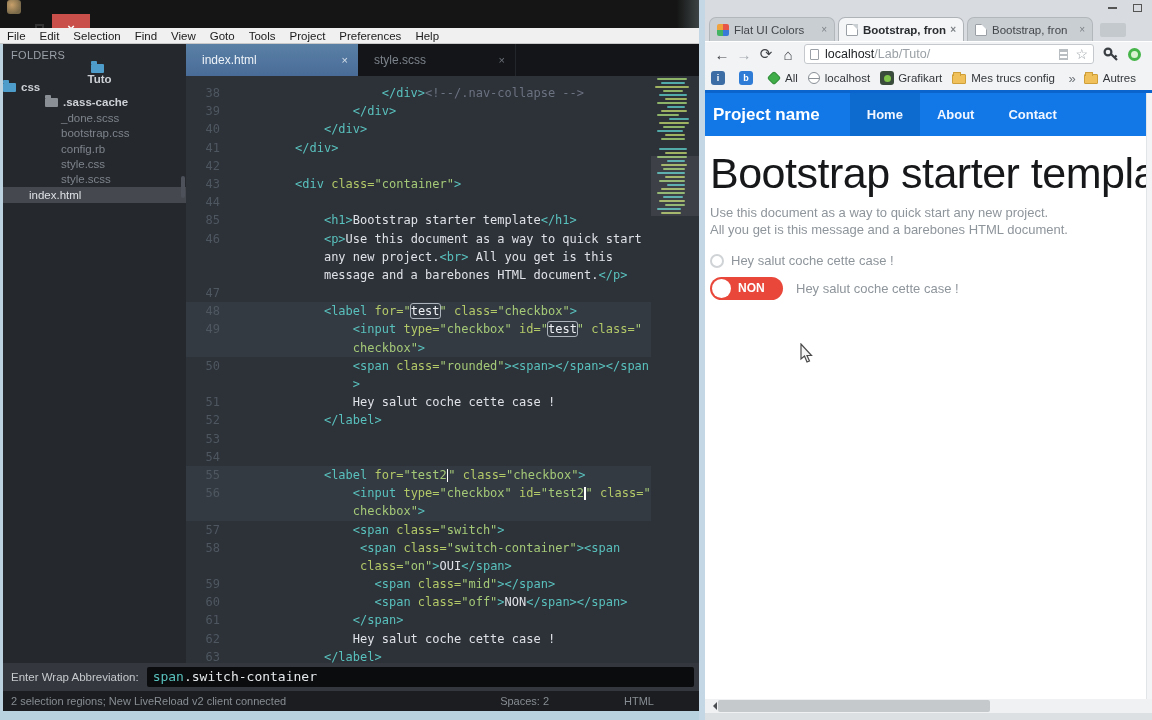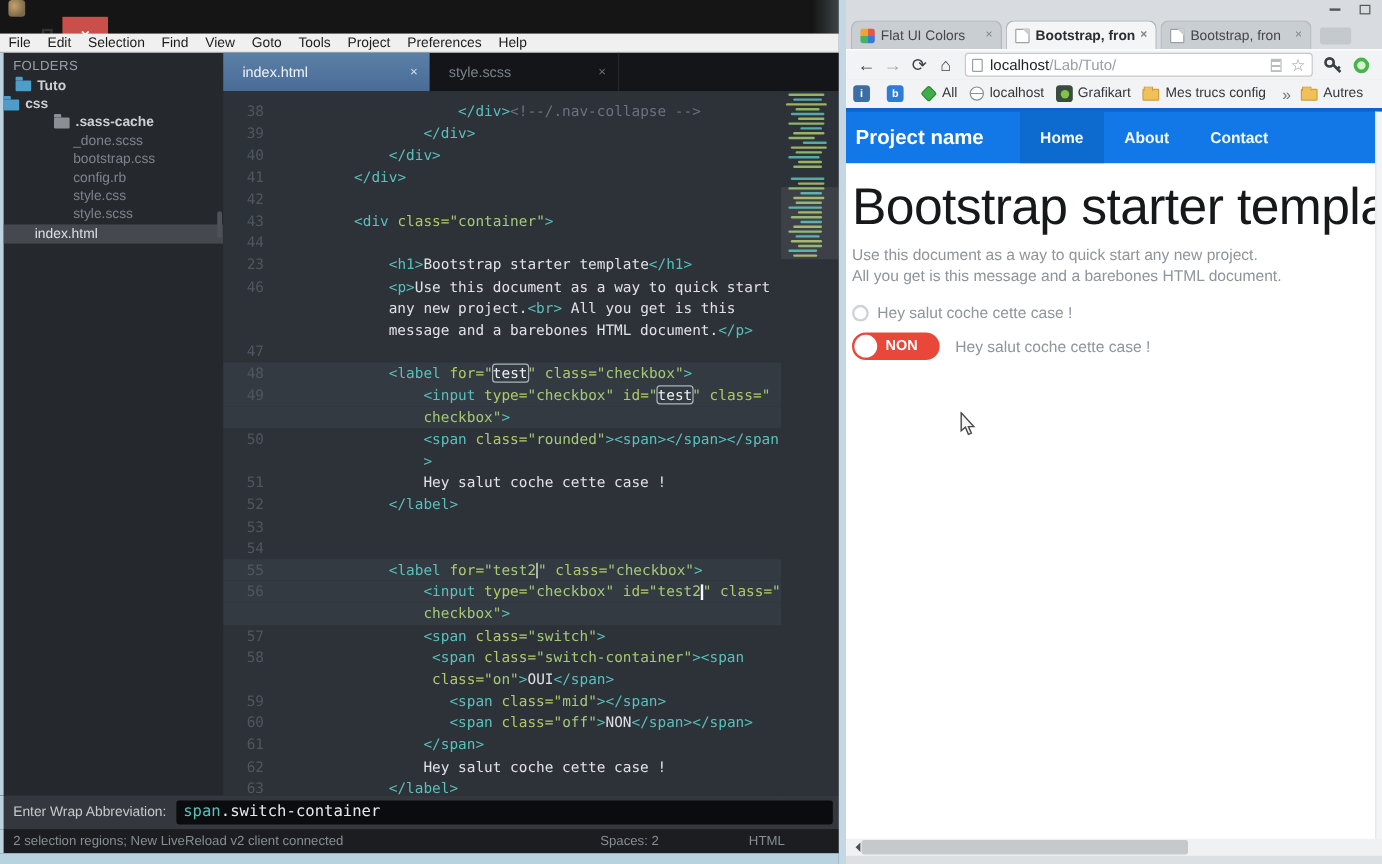--- a/index.html
+++ b/index.html
@@ -185,21 +185,21 @@
         <div class="st-menu-item">Goto</div>
         <div class="st-menu-item">Tools</div>
         <div class="st-menu-item">Project</div>
         <div class="st-menu-item">Preferences</div>
         <div class="st-menu-item">Help</div>
       </div>
     <div class="st-body">
       <div class="st-sidebar">
         <div class="st-folders-h">FOLDERS</div>
         <div id="st-tree">
-            <div class="tree-row" style="padding-left: 10px;">
+            <div class="tree-row" style="padding-left: 10px; flex-direction: column;">
               <span class="tree-ico" style="background: rgb(77, 156, 201);"></span>
               <span class="tree-label folder">Tuto</span>
             </div>
             <div class="tree-row" style="">
               <span class="tree-ico" style="background: rgb(77, 156, 201);"></span>
               <span class="tree-label folder">css</span>
             </div>
             <div class="tree-row" style="padding-left: 42px;">
               <span class="tree-ico" style="background: rgb(138, 143, 150);"></span>
               <span class="tree-label folder">.sass-cache</span>
@@ -237,21 +237,21 @@
             </div>
           </div>
         <div class="st-editor" id="st-code">
           <div class="code-row"><span class="ln">38</span><span class="cl"><span class="tk-w">                     </span><span class="tk-t">&lt;/div&gt;</span><span class="tk-c">&lt;!--/.nav-collapse --&gt;</span></span></div>
             <div class="code-row"><span class="ln">39</span><span class="cl"><span class="tk-w">                 </span><span class="tk-t">&lt;/div&gt;</span></span></div>
             <div class="code-row"><span class="ln">40</span><span class="cl"><span class="tk-w">             </span><span class="tk-t">&lt;/div&gt;</span></span></div>
             <div class="code-row"><span class="ln">41</span><span class="cl"><span class="tk-w">         </span><span class="tk-t">&lt;/div&gt;</span></span></div>
             <div class="code-row"><span class="ln">42</span><span class="cl"></span></div>
             <div class="code-row"><span class="ln">43</span><span class="cl"><span class="tk-w">         </span><span class="tk-t">&lt;div</span><span class="tk-w"> </span><span class="tk-a">class=</span><span class="tk-s">"container"</span><span class="tk-t">&gt;</span></span></div>
             <div class="code-row"><span class="ln">44</span><span class="cl"></span></div>
-            <div class="code-row"><span class="ln">23</span><span class="cl"><span class="tk-w">             </span><span class="tk-t">&lt;h1&gt;</span><span class="tk-w">Bootstrap starter template</span><span class="tk-t">&lt;/h1&gt;</span></span></div>
+            <div class="code-row"><span class="ln">85</span><span class="cl"><span class="tk-w">             </span><span class="tk-t">&lt;h1&gt;</span><span class="tk-w">Bootstrap starter template</span><span class="tk-t">&lt;/h1&gt;</span></span></div>
             <div class="code-row"><span class="ln">46</span><span class="cl"><span class="tk-w">             </span><span class="tk-t">&lt;p&gt;</span><span class="tk-w">Use this document as a way to quick start</span></span></div>
             <div class="code-row"><span class="ln"></span><span class="cl"><span class="tk-w">             any new project.</span><span class="tk-t">&lt;br&gt;</span><span class="tk-w"> All you get is this</span></span></div>
             <div class="code-row"><span class="ln"></span><span class="cl"><span class="tk-w">             message and a barebones HTML document.</span><span class="tk-t">&lt;/p&gt;</span></span></div>
             <div class="code-row"><span class="ln">47</span><span class="cl"></span></div>
             <div class="code-row hl"><span class="ln">48</span><span class="cl"><span class="tk-w">             </span><span class="tk-t">&lt;label</span><span class="tk-w"> </span><span class="tk-a">for=</span><span class="tk-s">"</span><span class="tk-sel">test</span><span class="tk-s">"</span><span class="tk-w"> </span><span class="tk-a">class=</span><span class="tk-s">"checkbox"</span><span class="tk-t">&gt;</span></span></div>
             <div class="code-row hl"><span class="ln">49</span><span class="cl"><span class="tk-w">                 </span><span class="tk-t">&lt;input</span><span class="tk-w"> </span><span class="tk-a">type=</span><span class="tk-s">"checkbox"</span><span class="tk-w"> </span><span class="tk-a">id=</span><span class="tk-s">"</span><span class="tk-sel">test</span><span class="tk-s">"</span><span class="tk-w"> </span><span class="tk-a">class=</span><span class="tk-s">"</span></span></div>
             <div class="code-row hl"><span class="ln"></span><span class="cl"><span class="tk-w">                 </span><span class="tk-s">checkbox"</span><span class="tk-t">&gt;</span></span></div>
             <div class="code-row"><span class="ln">50</span><span class="cl"><span class="tk-w">                 </span><span class="tk-t">&lt;span</span><span class="tk-w"> </span><span class="tk-a">class=</span><span class="tk-s">"rounded"</span><span class="tk-t">&gt;&lt;span&gt;&lt;/span&gt;&lt;/span</span></span></div>
             <div class="code-row"><span class="ln"></span><span class="cl"><span class="tk-w">                 </span><span class="tk-t">&gt;</span></span></div>
             <div class="code-row"><span class="ln">51</span><span class="cl"><span class="tk-w">                 Hey salut coche cette case !</span></span></div>

